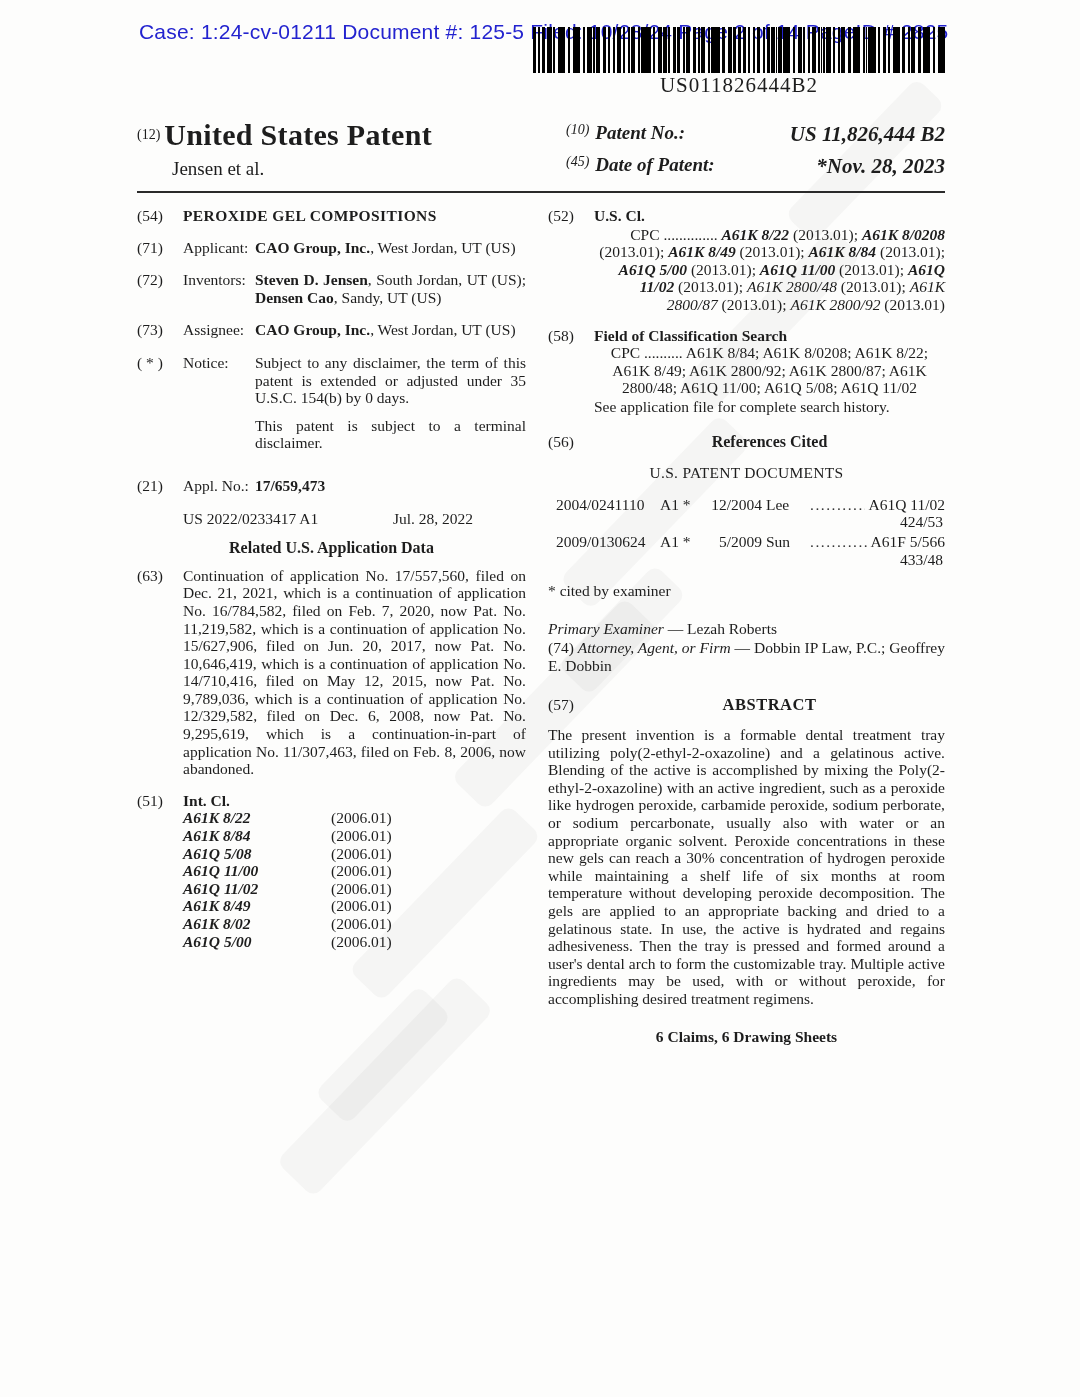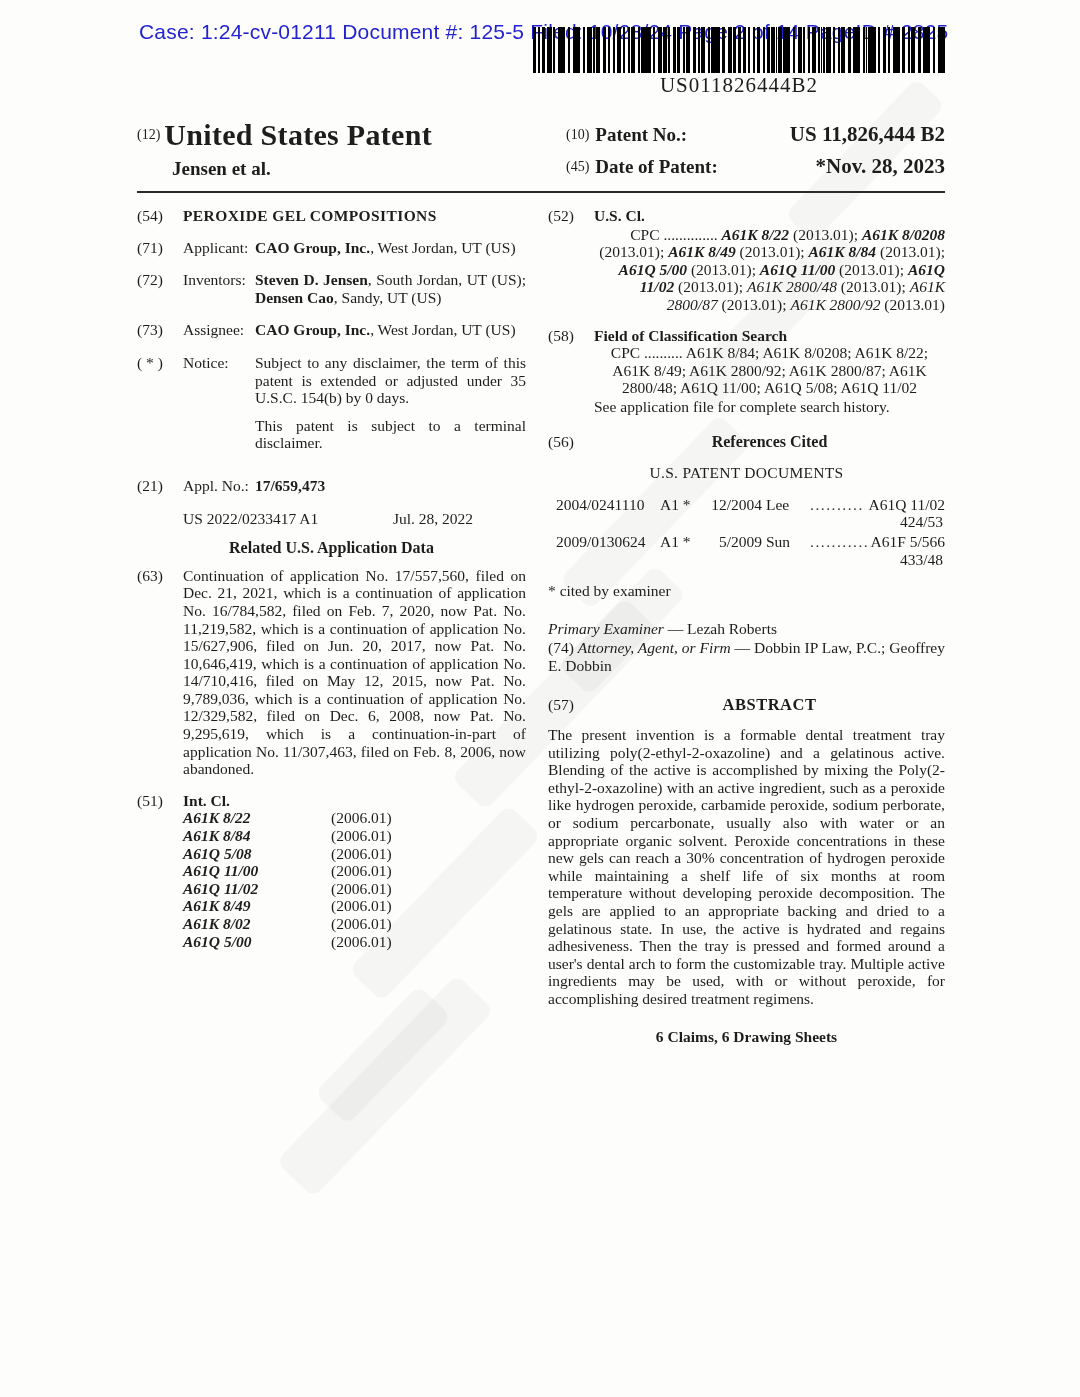--- a/index.html
+++ b/index.html
@@ -39,23 +39,23 @@
   }
   .barcode-number{
     position:absolute;left:533px;top:73px;width:412px;z-index:2;
     text-align:center;font-size:21px;letter-spacing:1px;
   }
 
   
   .mast-left{position:absolute;left:137px;top:118px;}
   .mast-left .code{font-size:14px;vertical-align:6px;}
   .mast-left .title{font-size:30px;font-weight:bold;letter-spacing:0.3px;}
-  .mast-party{position:absolute;left:172px;top:158px;font-size:19px;font-weight:bold;}
+  .mast-party{position:absolute;left:172px;top:158px;font-size:19px;font-weight:normal;}
   .mast-right{position:absolute;left:566px;top:122px;width:379px;}
-  .mast-right .row{display:flex;align-items:center;margin-bottom:7px;}
+  .mast-right .row{display:flex;align-items:flex-start;margin-bottom:7px;font-style:italic;}
   .mast-right .code{font-size:14px;margin-right:6px;}
   .mast-right .lbl{font-size:19px;font-weight:bold;}
   .mast-right .val{margin-left:auto;font-size:21px;font-weight:bold;white-space:nowrap;}
   .hrule{position:absolute;left:137px;top:191px;width:808px;height:2px;background:#2a2a2a;}
 
   
   .col{position:absolute;top:207px;font-size:15.5px;line-height:17.6px;z-index:1;}
   .col-left{left:137px;width:389px;}
   .col-right{left:548px;width:397px;}
 

